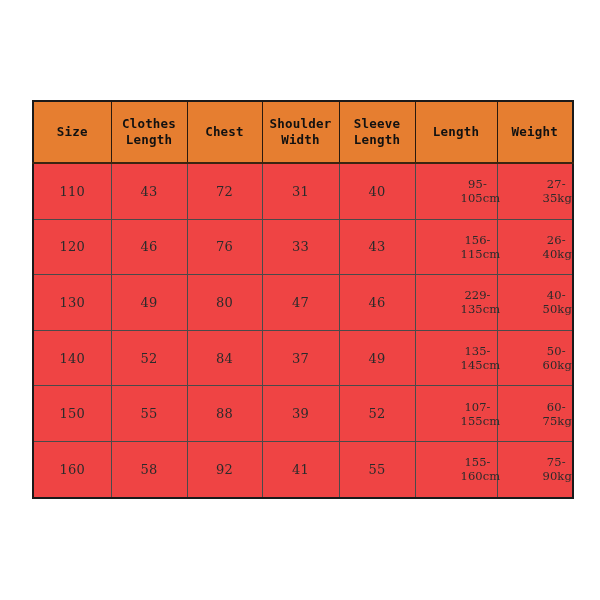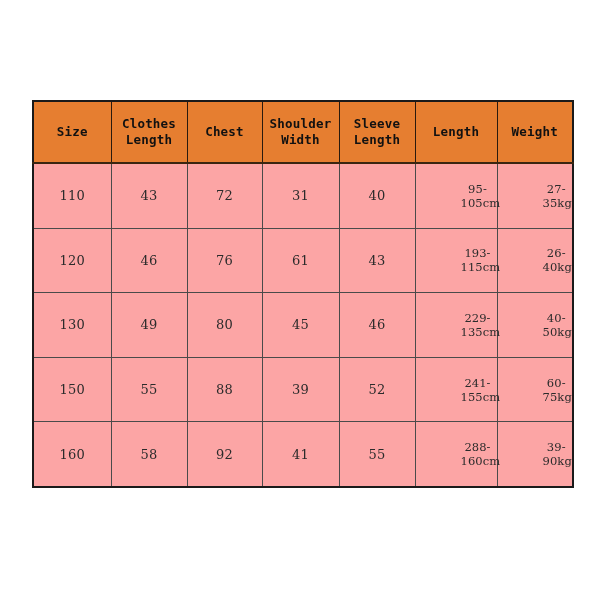--- a/index.html
+++ b/index.html
@@ -55,21 +55,21 @@
   }
 
   
   table.size-chart tbody td {
     height: 54.6px;
     color: #2b2b2b;
     font-family: "DejaVu Serif", "Liberation Serif", serif;
     font-size: 13px;
     font-weight: normal;
     letter-spacing: 0.3px;
-    background: #fca5a5;
+    background: #ef4444;
   }
 
   table.size-chart tbody td.range-cell {
     font-size: 11.5px;
     letter-spacing: 0.1px;
     padding-left: 45px;
   }
 
   
   col.c-size          { width: 78px; }
@@ -131,47 +131,56 @@
         <td>72</td>
         <td>31</td>
         <td>40</td>
         <td class="range-cell">95-105cm</td>
         <td class="range-cell">27-35kg</td>
       </tr>
       <tr>
         <td>120</td>
         <td>46</td>
         <td>76</td>
-        <td>61</td>
+        <td>33</td>
         <td>43</td>
-        <td class="range-cell">193-115cm</td>
+        <td class="range-cell">156-115cm</td>
         <td class="range-cell">26-40kg</td>
       </tr>
       <tr>
         <td>130</td>
         <td>49</td>
         <td>80</td>
-        <td>45</td>
+        <td>47</td>
         <td>46</td>
         <td class="range-cell">229-135cm</td>
         <td class="range-cell">40-50kg</td>
+      </tr>
+      <tr>
+        <td>140</td>
+        <td>52</td>
+        <td>84</td>
+        <td>37</td>
+        <td>49</td>
+        <td class="range-cell">135-145cm</td>
+        <td class="range-cell">50-60kg</td>
       </tr>
       <tr>
         <td>150</td>
         <td>55</td>
         <td>88</td>
         <td>39</td>
         <td>52</td>
-        <td class="range-cell">241-155cm</td>
+        <td class="range-cell">107-155cm</td>
         <td class="range-cell">60-75kg</td>
       </tr>
       <tr>
         <td>160</td>
         <td>58</td>
         <td>92</td>
         <td>41</td>
         <td>55</td>
-        <td class="range-cell">288-160cm</td>
-        <td class="range-cell">39-90kg</td>
+        <td class="range-cell">155-160cm</td>
+        <td class="range-cell">75-90kg</td>
       </tr>
     </tbody>
   </table>
 </div>
 
 </body></html>

